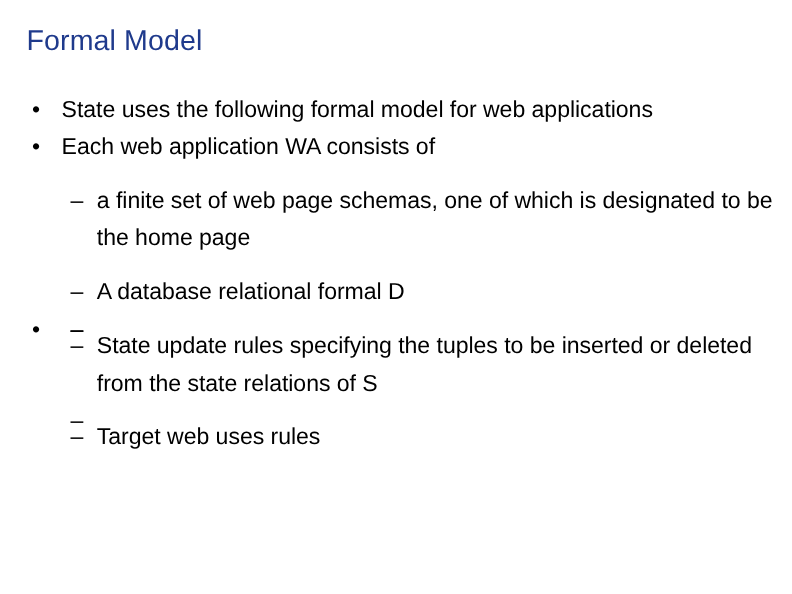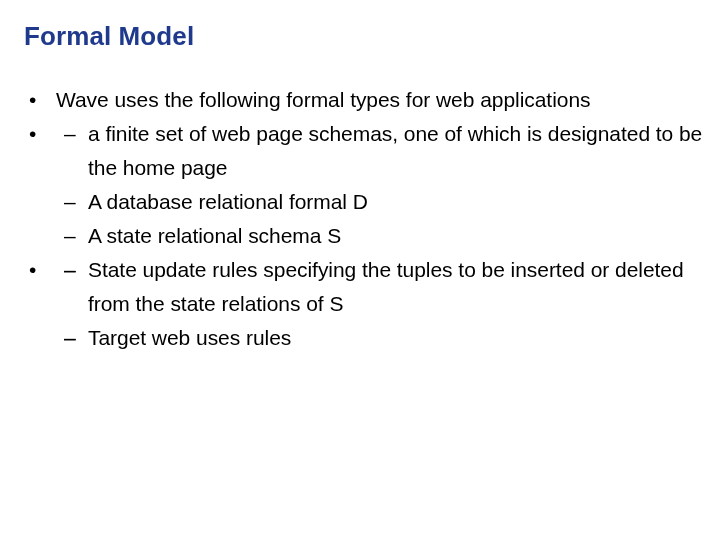--- a/index.html
+++ b/index.html
@@ -20,21 +20,21 @@
     background: #ffffff;
     box-sizing: border-box;
   }
   .slide-title {
     position: absolute;
     left: 24px;
     top: 21px;
     font-size: 26px;
     line-height: 30px;
     color: #1F3A8C;
-    font-weight: bold;
+    font-weight: normal;
     letter-spacing: 0.1px;
     white-space: nowrap;
   }
   .body-content {
     position: absolute;
     left: 0;
     top: 83px;
     width: 720px;
   }
   
@@ -68,53 +68,54 @@
   .l2 > .dash-glyph {
     position: absolute;
     left: 64px;
     top: 0;
     font-size: 21px;
     line-height: 34px;
     color: #000000;
   }
   .l2-text {
     display: block;
+    margin-top: 15px;
   }
 </style>
 </head>
 <body>
 
 <div class="slide">
 
   <div class="slide-title">Formal Model</div>
 
   <div class="body-content">
 
     <div class="l1">
       <span class="bullet-glyph">•</span>
-      <span class="l1-text">Wave uses the following formal types for web applications</span>
+      <span class="l1-text">State uses the following formal model for web applications</span>
     </div>
 
     <div class="l1">
       <span class="bullet-glyph">•</span>
+      <span class="l1-text">Each web application WA consists of</span>
     </div>
 
     <div class="l2">
       <span class="dash-glyph">–</span>
       <span class="l2-text">a finite set of web page schemas, one of which is designated to be the home page</span>
     </div>
 
     <div class="l2">
       <span class="dash-glyph">–</span>
       <span class="l2-text">A database relational formal D</span>
     </div>
 
     <div class="l2">
       <span class="dash-glyph">–</span>
-      <span class="l2-text">A state relational schema S</span>
     </div>
 
     <div class="l1">
       <span class="bullet-glyph">•</span>
     </div>
 
     <div class="l2">
       <span class="dash-glyph">–</span>
     </div>
 

